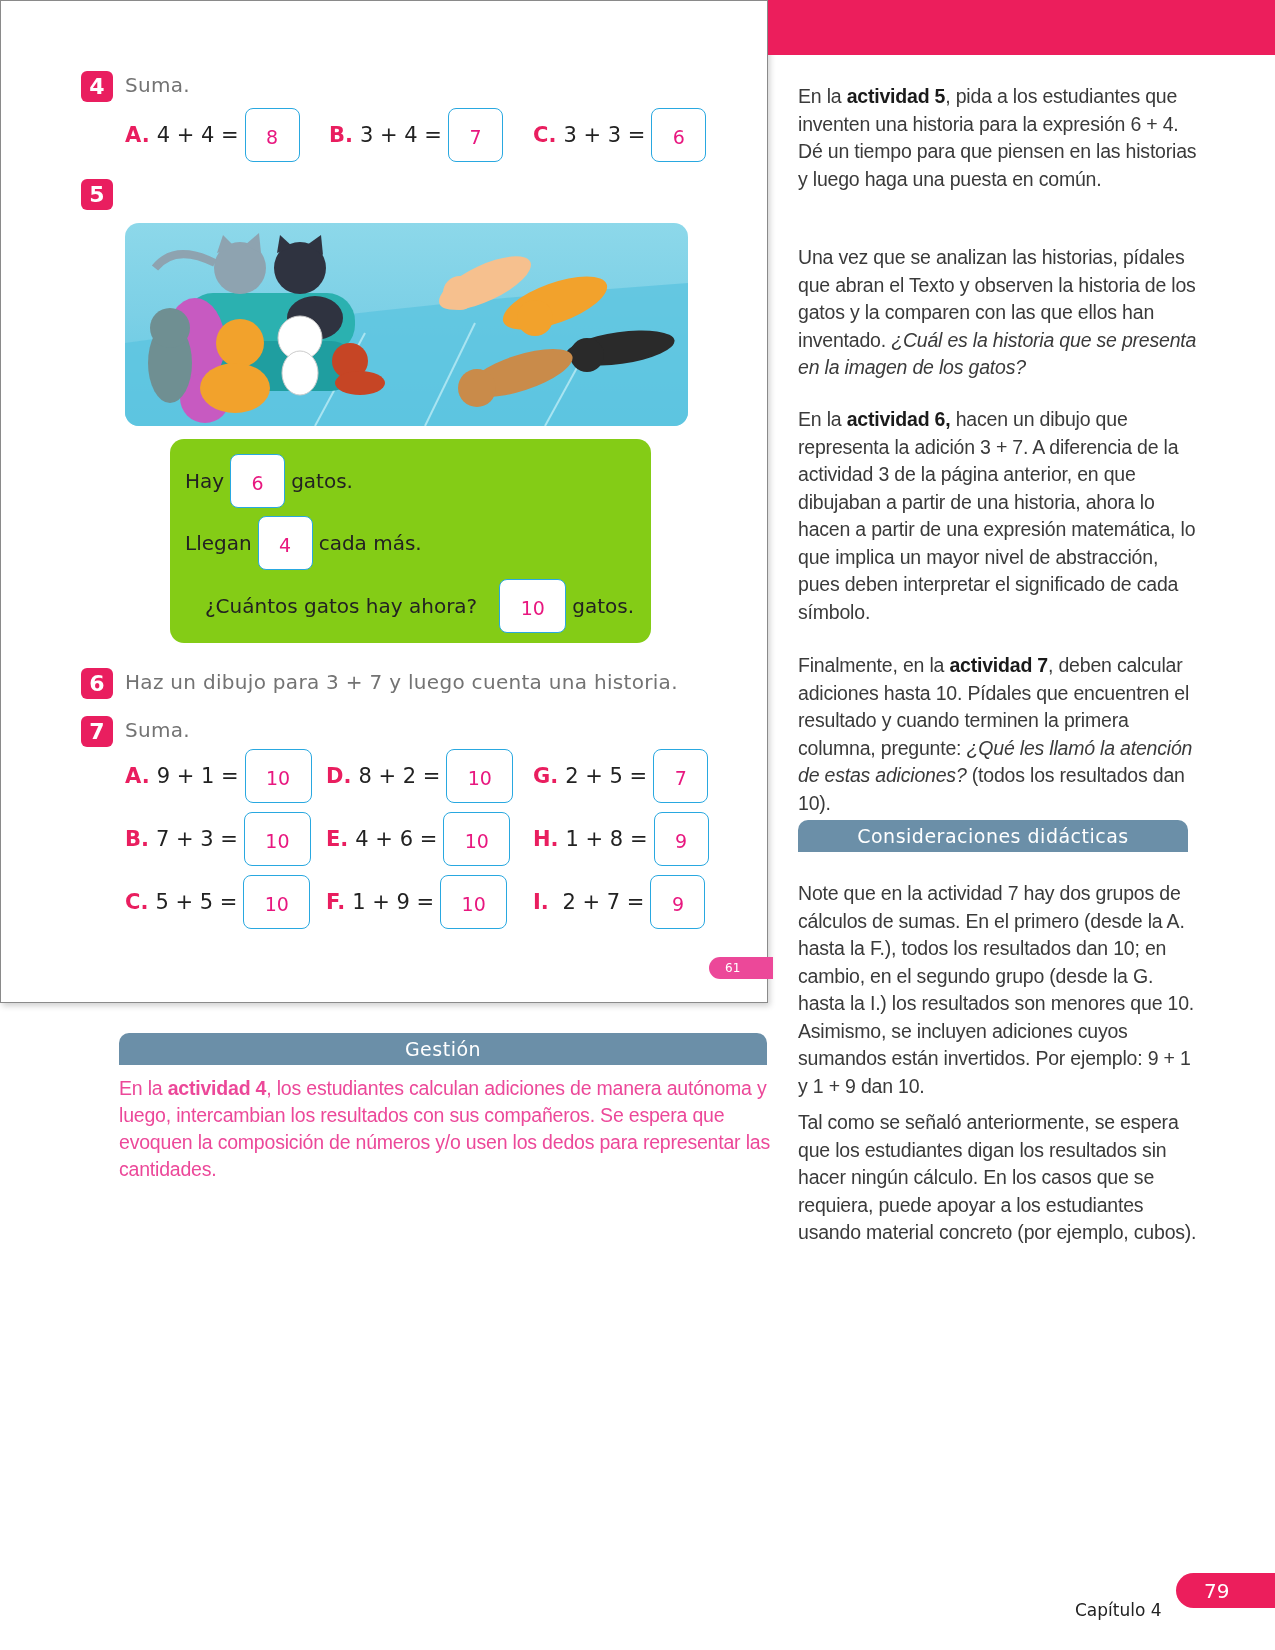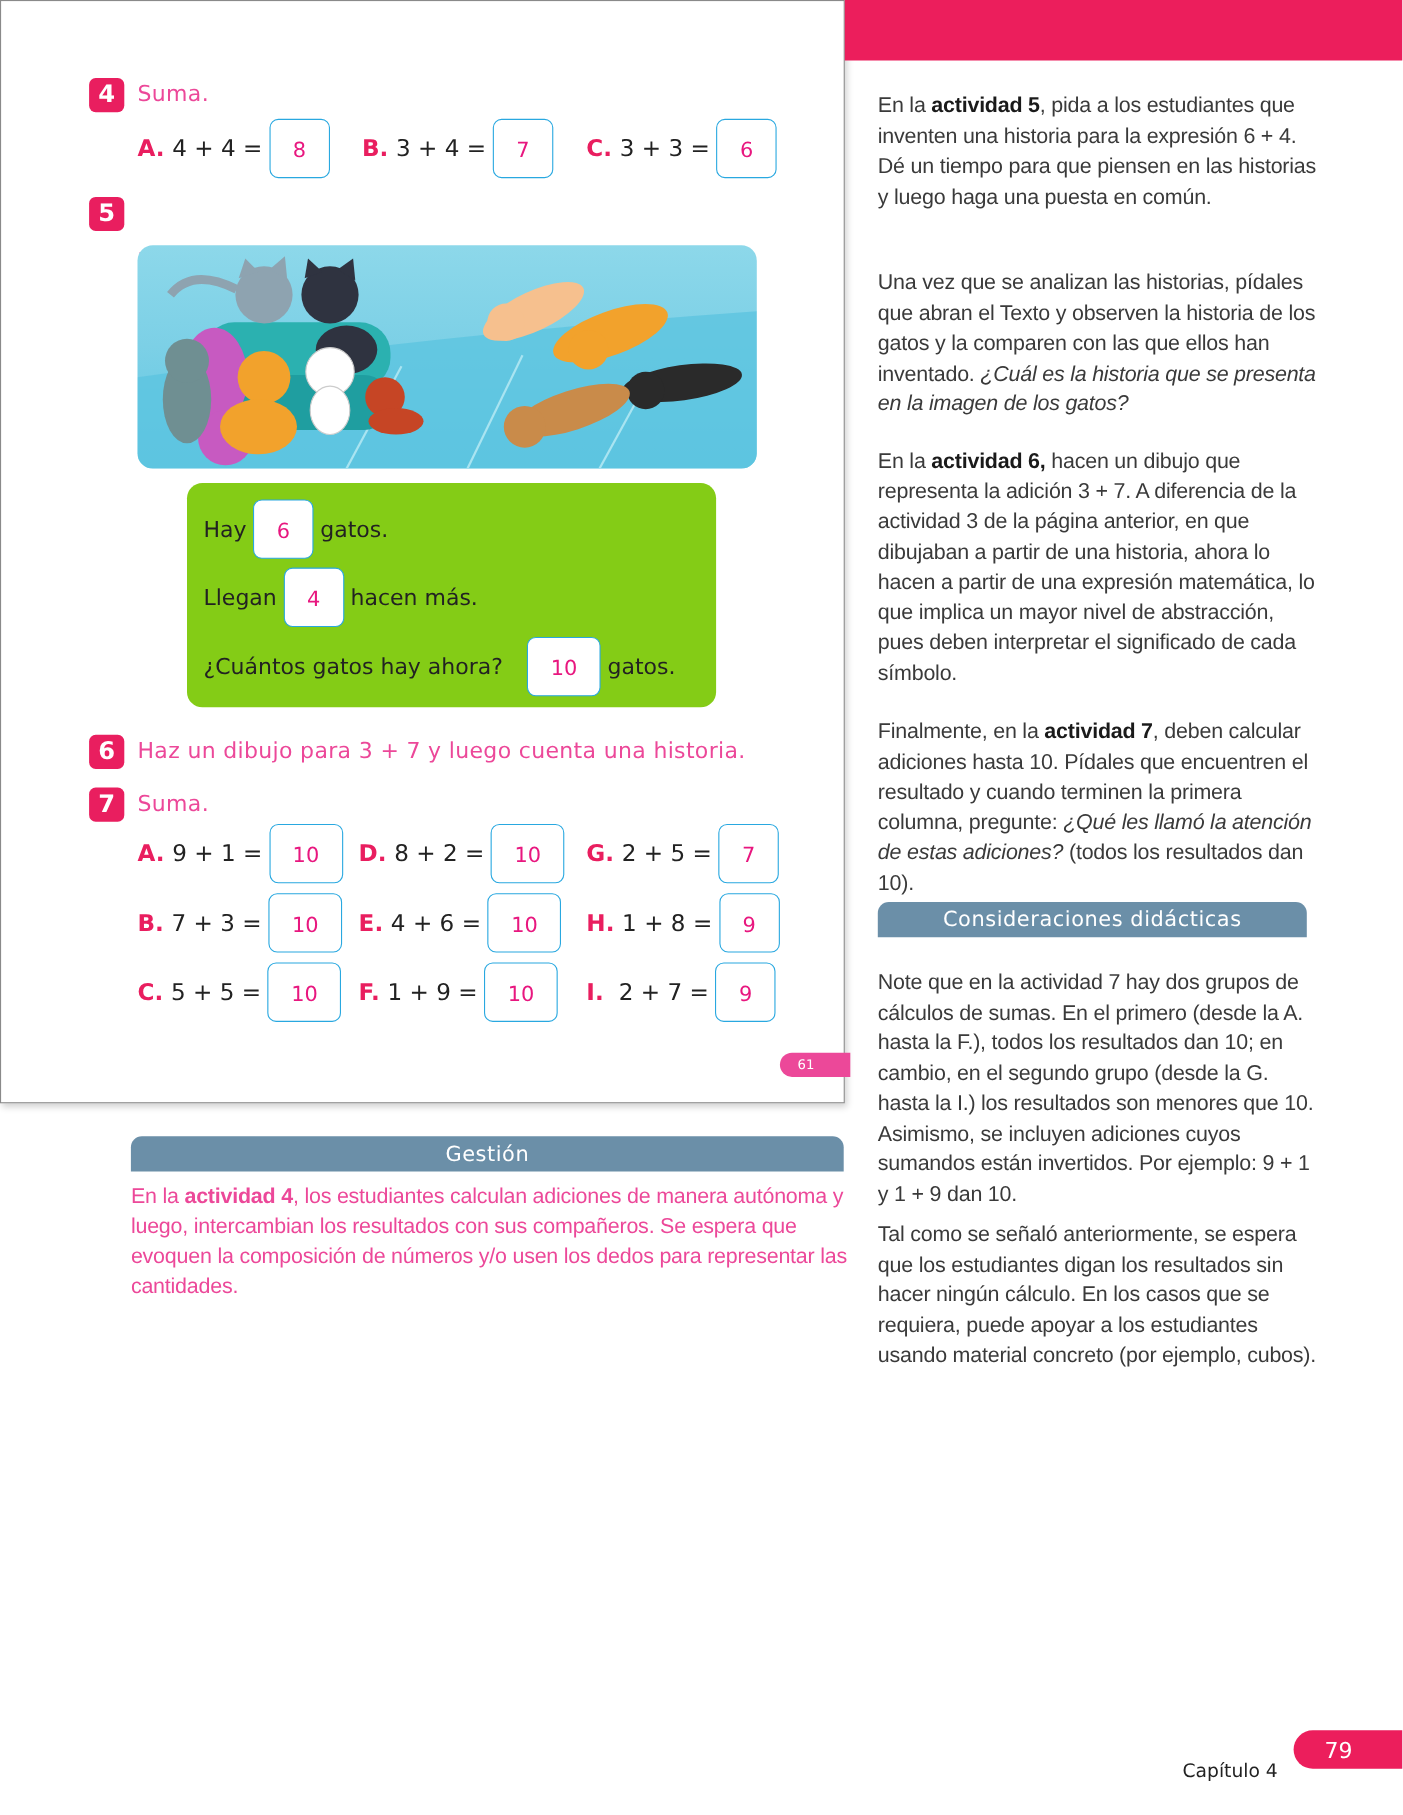--- a/index.html
+++ b/index.html
@@ -11,21 +11,21 @@
     border: 1px solid #8a8a8a; border-top: 1px solid #8a8a8a; background: #fff;
     box-shadow: 2px 3px 6px rgba(0,0,0,0.18);
   }
   .badge {
     position: absolute; width: 32px; height: 31px; border-radius: 6px;
     background: #e91e5f; color: #fff; font-weight: bold; font-size: 22px;
     display: flex; align-items: center; justify-content: center;
     font-family: "DejaVu Sans", sans-serif;
   }
   .task-text {
-    position: absolute; font-size: 20px; color: #ec4899;
+    position: absolute; font-size: 20px; color: #737373;
     font-family: "DejaVu Sans", sans-serif; letter-spacing: 0.3px;
   }
   .eq {
     position: absolute; display: flex; align-items: center; height: 54px;
     font-size: 21px; color: #222; font-family: "DejaVu Sans", sans-serif;
   }
   .eq .lbl { color: #e91e5f; font-weight: bold; margin-right: 7px; }
   .eq .expr { white-space: pre; margin-right: 6px; }
   .ansbox {
     width: 55px; height: 54px; border: 1.6px solid #29a8e0; border-radius: 8px;
@@ -156,24 +156,24 @@
 
   <div class="story-box">
     <div class="story-line" style="top:14px;">
       <span>Hay</span>
       <span class="ansbox">6</span>
       <span>gatos.</span>
     </div>
     <div class="story-line" style="top:76px;">
       <span>Llegan</span>
       <span class="ansbox">4</span>
-      <span>hacen más.</span>
+      <span>cada más.</span>
     </div>
     <div class="story-line" style="top:139px;">
-      <span style="margin-right:16px;">¿Cuántos gatos hay ahora?</span>
+      <span style="margin-right:16px;margin-left:20px;">¿Cuántos gatos hay ahora?</span>
       <span class="ansbox wide">10</span>
       <span>gatos.</span>
     </div>
   </div>
 
   <div class="badge" style="left:80px; top:667px;">6</div>
   <div class="task-text" style="left:124px; top:669px;">Haz un dibujo para 3 + 7 y luego cuenta una historia.</div>
 
   <div class="badge" style="left:80px; top:715px;">7</div>
   <div class="task-text" style="left:124px; top:717px;">Suma.</div>

